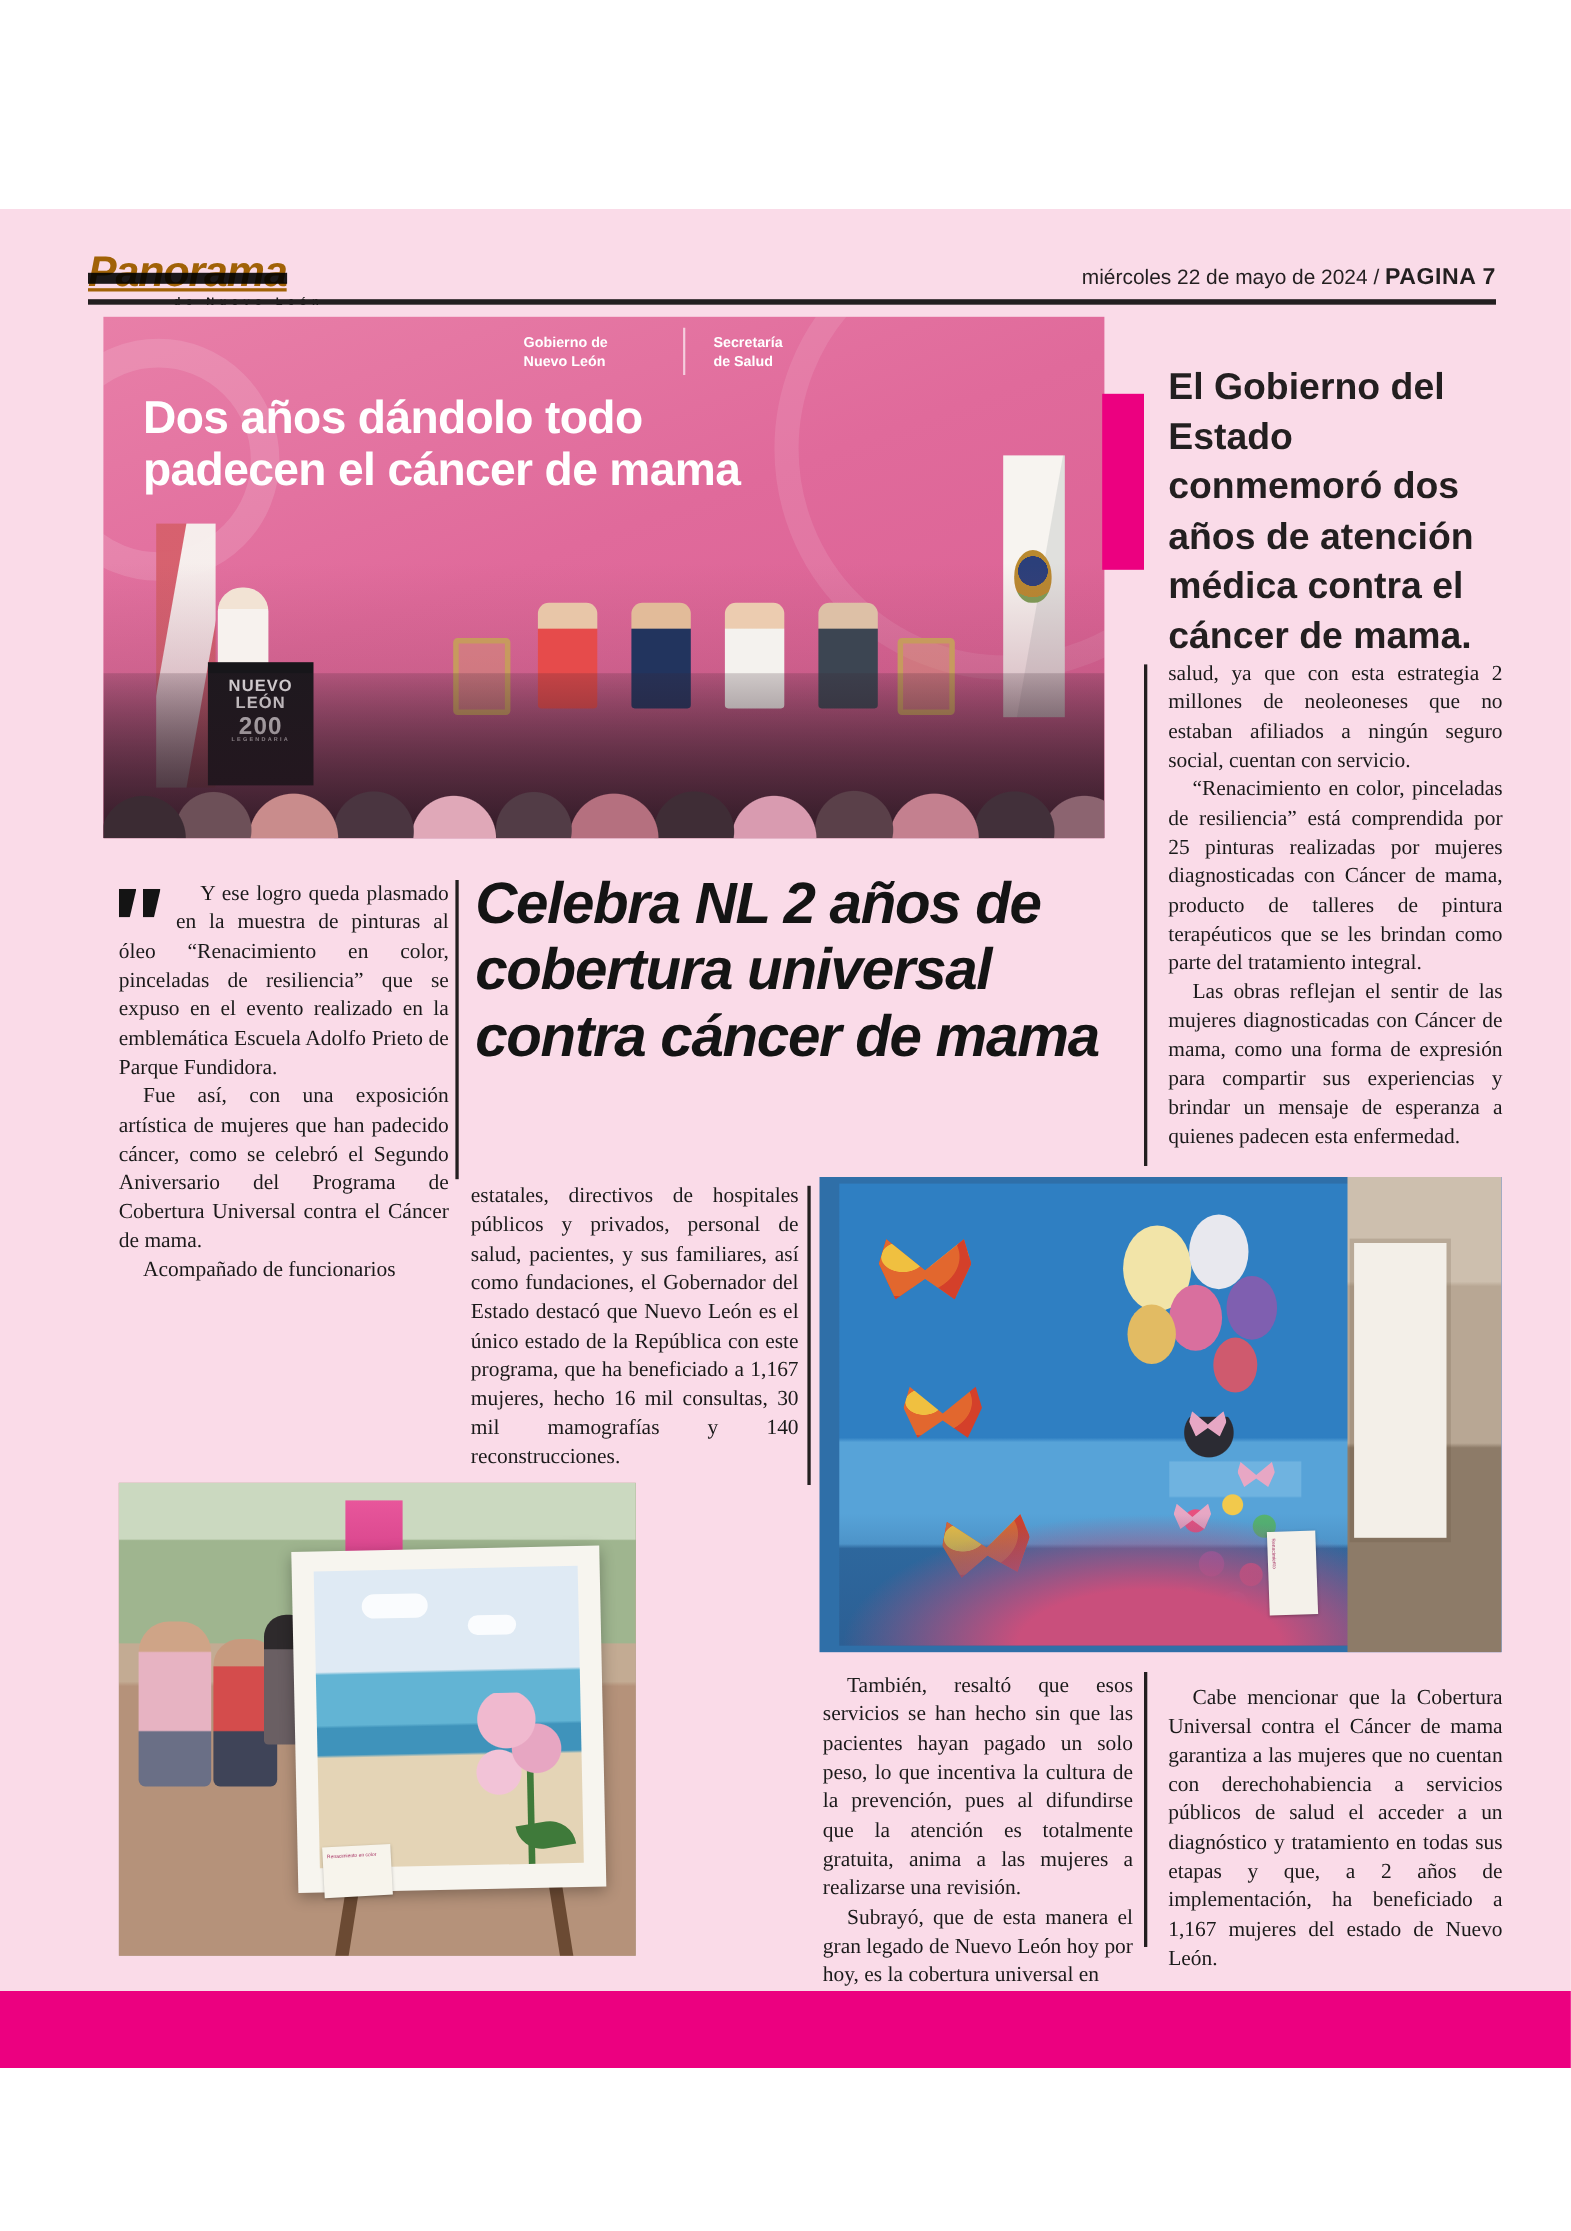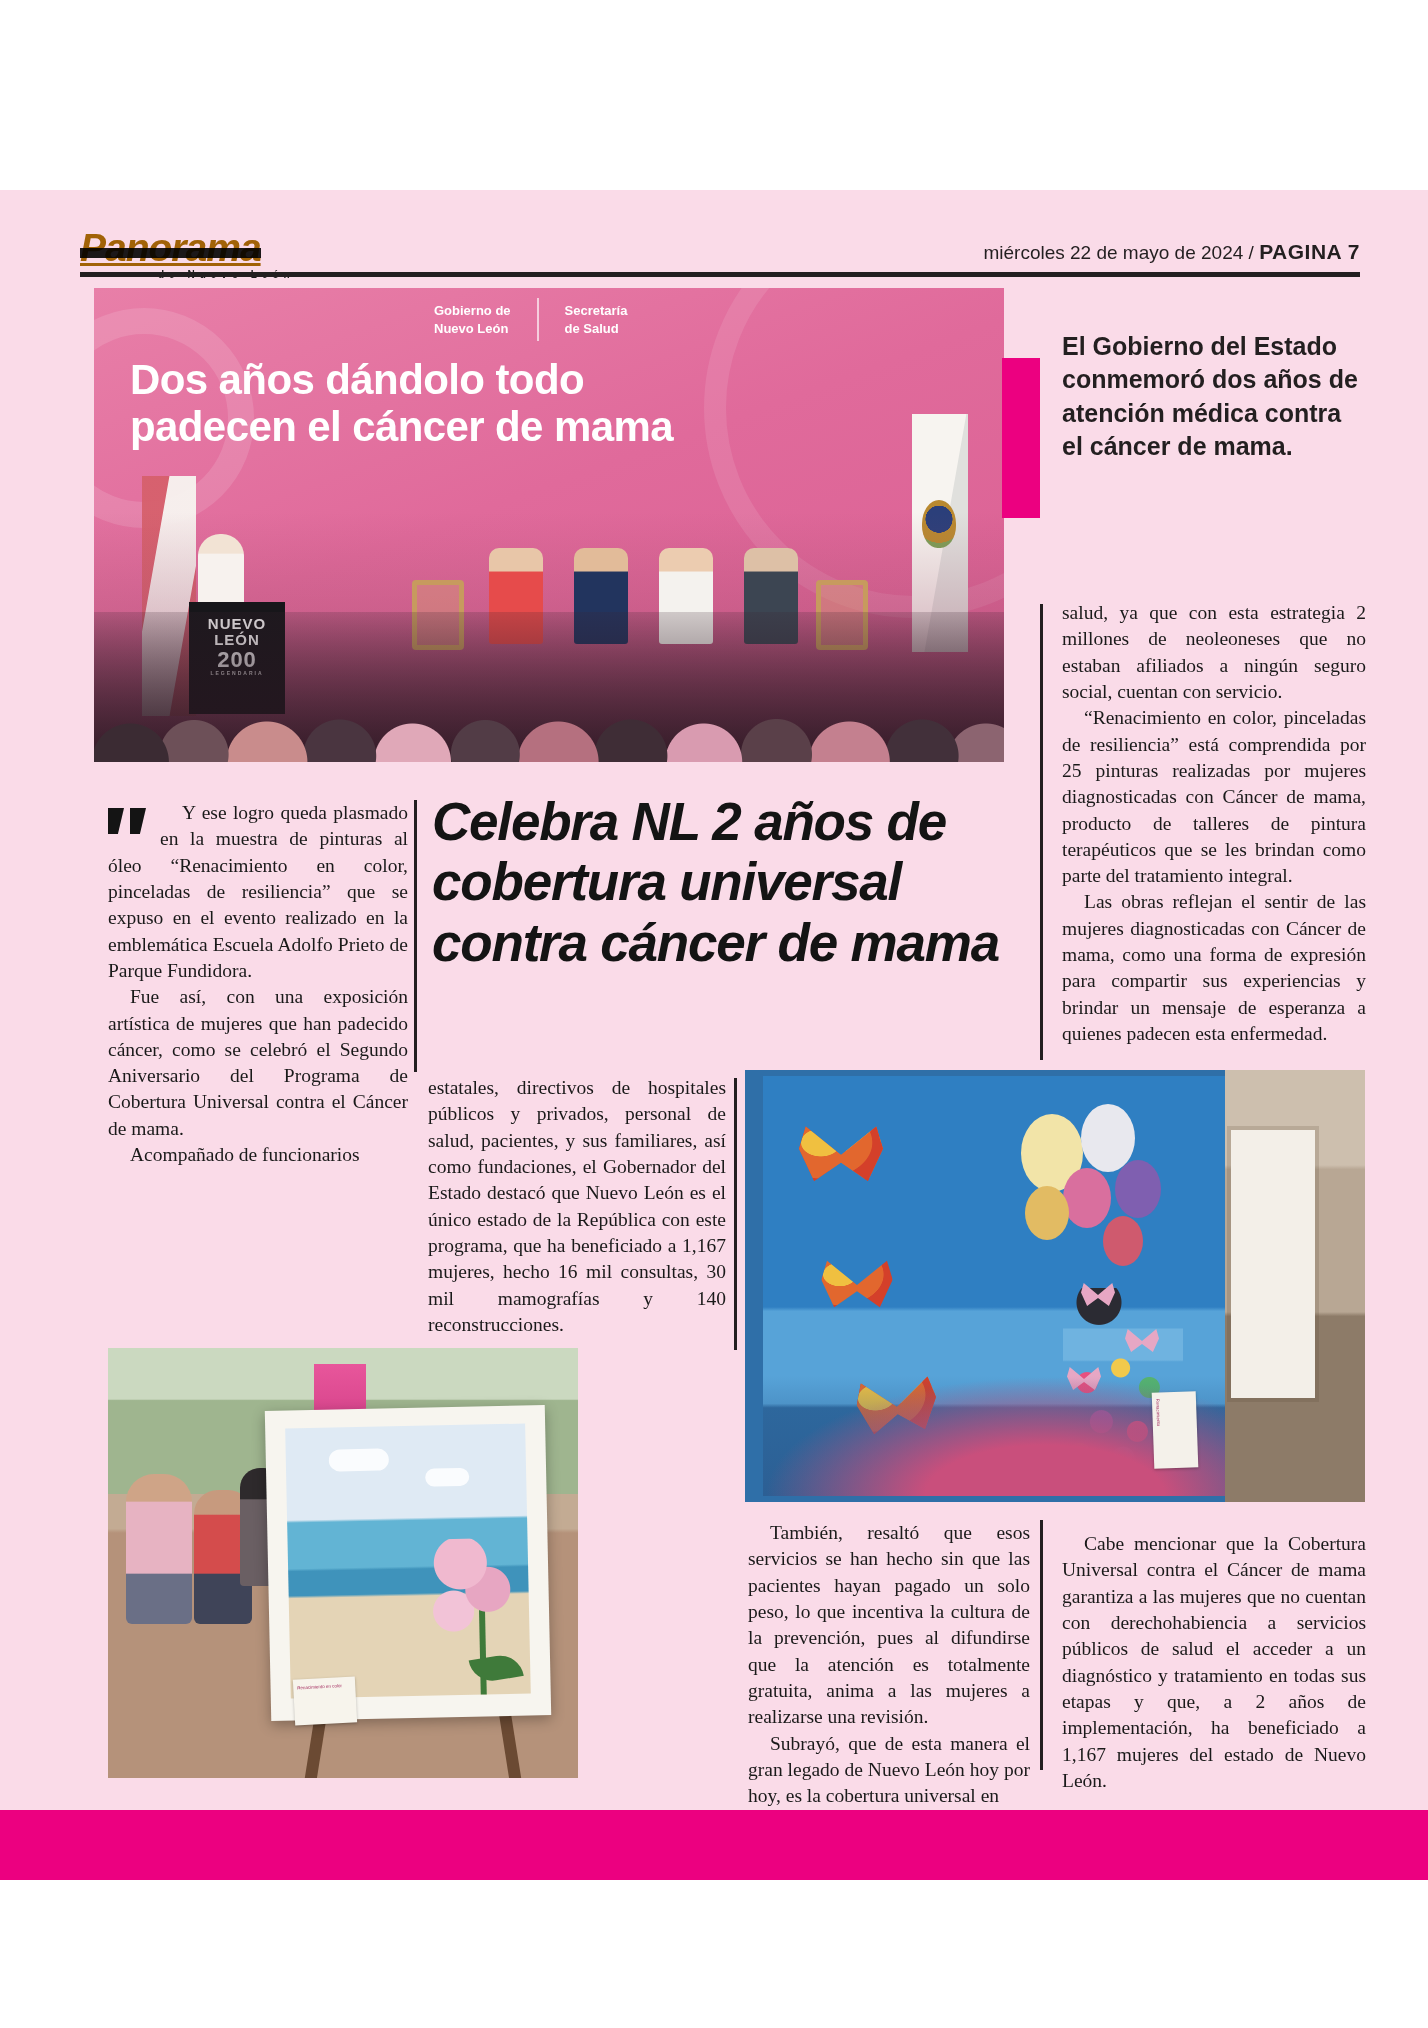--- a/index.html
+++ b/index.html
@@ -65,21 +65,21 @@
   }
   .hero-arc {
     position:absolute; right:-120px; top:-90px; width:420px; height:420px;
     border-radius:50%; border:22px solid rgba(255,255,255,.10);
   }
   .hero-logos {
     position:absolute; left:340px; top:10px; display:flex; gap:0;
     color:#ffffff; font-family:"Liberation Sans", sans-serif;
     font-weight:bold; font-size:13px; line-height:1.35;
   }
-  .hero-logos .cell { padding:4px 26px 4px 0; white-space:pre-line; }
+  .hero-logos .cell { padding:4px 26px 4px 0; white-space:pre-line;margin-left:42px; }
   .hero-logos .cell + .cell { border-left:2px solid rgba(255,255,255,.65); padding-left:26px; }
   .hero-title {
     position:absolute; left:36px; top:68px; width:720px;
     color:#ffffff; font-family:"Liberation Sans", sans-serif;
     font-weight:bold; font-size:42px; line-height:1.12;
     letter-spacing:-.6px;
   }
   .hero-title .l2 { display:block; }
   .hero-stage {
     position:absolute; left:0; bottom:0; width:100%; height:250px;
@@ -143,21 +143,21 @@
   .chair {
     position:absolute; bottom:112px; width:52px; height:70px;
     border:5px solid #c79a5e; border-radius:4px; background:rgba(215,170,110,.35);
   }
   .ch1 { left:318px; } .ch2 { left:722px; }
 
   
   .quote-block {
     position:absolute; left:1062px; top:330px; width:304px;
     font-family:"Liberation Sans", sans-serif;
-    font-weight:bold; font-size:25px; line-height:1.33; color:#231f20;
+    font-weight:bold; font-size:34px; line-height:1.33; color:#231f20;
   }
   .magenta-tab {
     position:absolute; left:1002px; top:358px; width:38px; height:160px;
     background:#ec0080;
   }
 
   
   .col-right-top {
     position:absolute; left:1062px; top:600px; width:304px;
     font-size:19.5px; line-height:1.35; color:#1a1a1a; text-align:justify;

